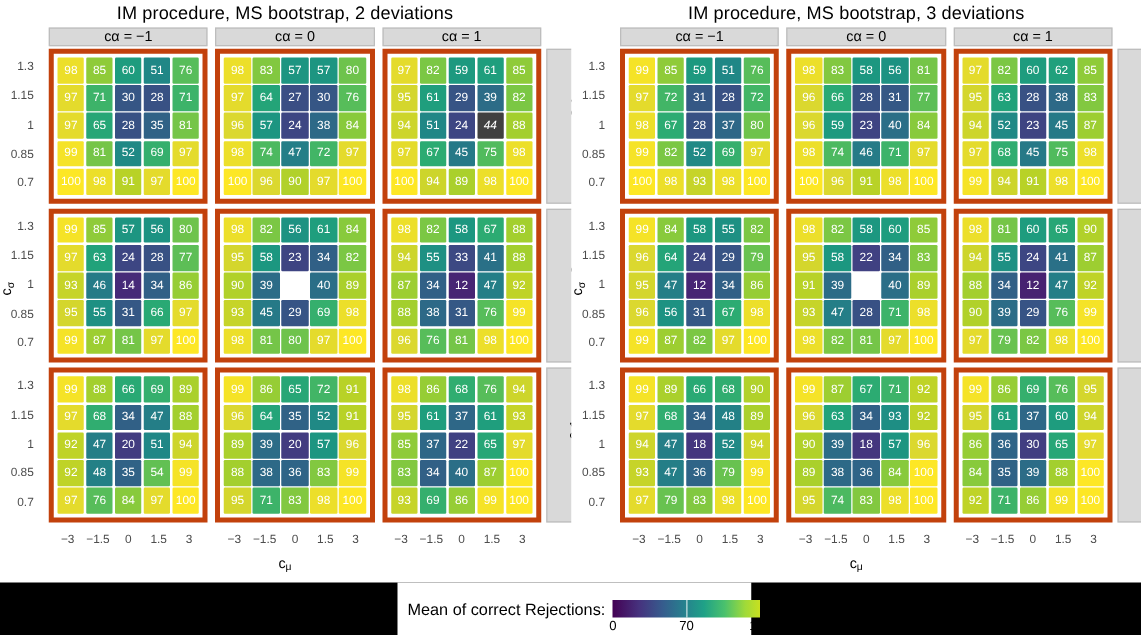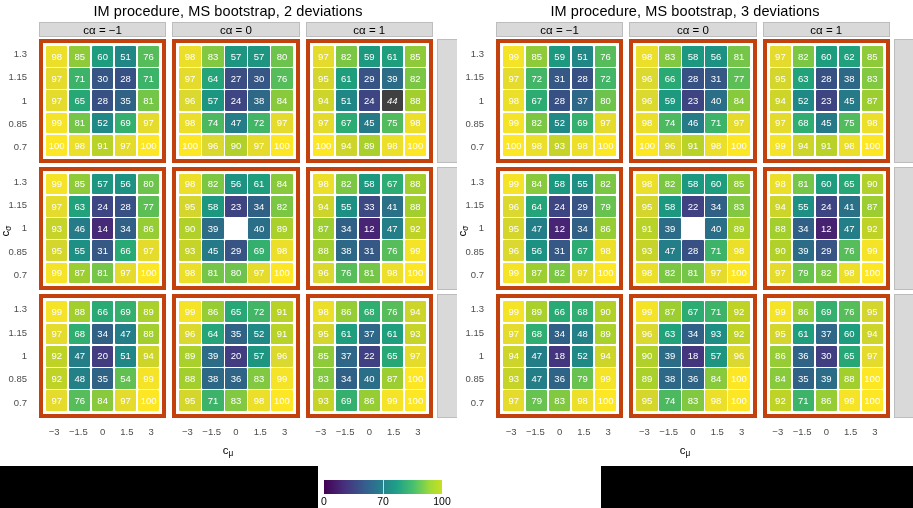--- a/index.html
+++ b/index.html
@@ -809,20 +809,21 @@
             <div class="xtick">1.5</div>
             <div class="xtick">3</div>
           </div>
         </div>
       </div>
     <div class="xlab" style="position:absolute;bottom:4px;">c<sub>μ</sub></div>
   </div>
 
   <div class="legend-strip">
     <div class="legend-box">
+      <div class="legend-title">Mean of correct Rejections:</div>
       <div class="legend-bar-wrap">
         <div class="legend-bar">
             <div class="tickwhite" style="left: 59px;"></div>
           </div>
         <div class="legend-ticklabels">
             <span style="left: 0px;">0</span>
             <span style="left: 59px;">70</span>
             <span style="left: 118px;">100</span>
           </div>
       </div>

